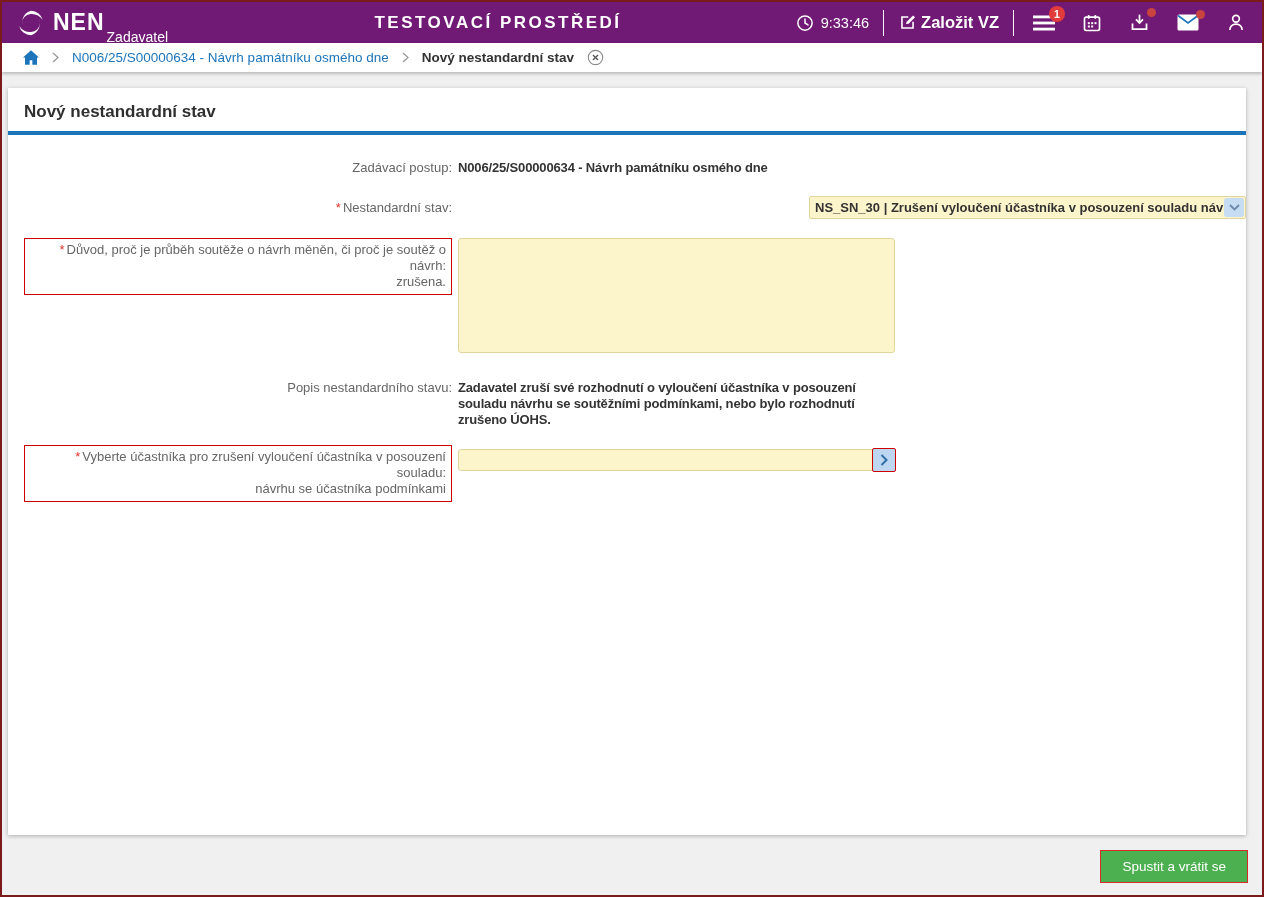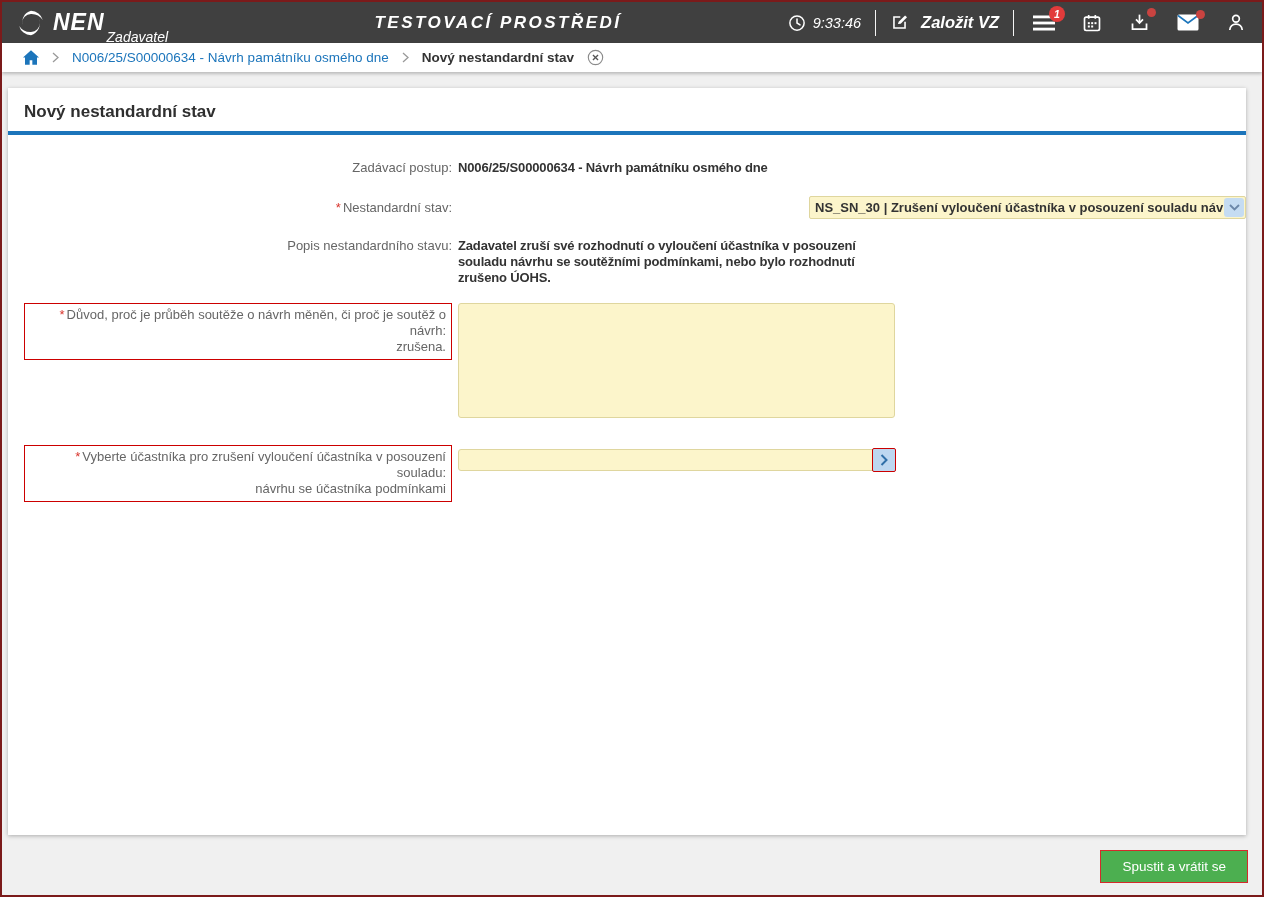--- a/index.html
+++ b/index.html
@@ -9,41 +9,40 @@
   .viewport {
     width: 1264px; height: 897px;
     border: 2px solid #7b1a1a;
     overflow: hidden;
     position: relative;
     background: #f0f0f0;
   }
 
   
   .topbar {
-    height: 41px; background: #404040; color: #fff;
+    height: 41px; background: #701a75; color: #fff;
     display: flex; align-items: center;
     padding: 0 16px 0 14px;
     position: relative;
-    font-style: italic;
   }
   .brand { display: flex; align-items: center; gap: 7px; cursor: pointer; }
   .brand-logo { width: 30px; height: 30px; }
   .brand-text { display: flex; align-items: flex-end; }
   .brand-name { font-size: 23px; font-weight: bold; letter-spacing: 1px; line-height: 1; }
   .brand-sub { font-size: 14px; margin-left: 2px; margin-bottom: -10px; line-height: 1; }
   .env-title {
     position: absolute; left: 496px; transform: translateX(-50%);
     font-size: 17px; font-weight: bold; letter-spacing: 2.5px;
     white-space: nowrap;
   }
   .topbar-right { margin-left: auto; display: flex; align-items: center; }
   .clock-group { display: flex; align-items: center; gap: 7px; }
   .clock-time { font-size: 14.5px; }
   .tb-sep { width: 1px; height: 26px; background: rgba(255,255,255,.95); margin: 0 14px; }
-  .create-vz { display: flex; align-items: center; gap: 12px; cursor: pointer; }
+  .create-vz { display: flex; align-items: center; gap: 4px; cursor: pointer; }
   .create-vz-label { font-size: 16.5px; font-weight: bold; }
   .tb-icons { display: flex; align-items: center; gap: 27px; margin-left: 5px; }
   .tb-icon { position: relative; cursor: pointer; display: flex; align-items: center; }
   .badge {
     position: absolute; top: -8px; right: -10px;
     min-width: 16px; height: 16px; border-radius: 50%;
     background: #e23b3b; color: #fff; font-size: 10.5px; font-weight: bold;
     display: flex; align-items: center; justify-content: center;
   }
   .dot {
@@ -273,35 +272,35 @@
               <span>NS_SN_30 | Zrušení vyloučení účastníka v posouzení souladu návrhu se</span>
               <span class="select-chevron">
                 <svg width="11" height="7" viewBox="0 0 11 7">
                     <path d="M1 1l4.5 4.5L10 1" fill="none" stroke="#6c87a8" stroke-width="1.8"></path>
                   </svg>
               </span>
             </div>
           </div>
         </div>
 
-        <div class="frow mb3">
-          <div class="label-col">Popis nestandardního stavu:</div>
-          <div class="field-col value-text">Zadavatel zruší své rozhodnutí o  vyloučení účastníka v posouzení souladu návrhu se soutěžními podmínkami, nebo  bylo rozhodnutí  zrušeno ÚOHS.</div>
-        </div>
-
         <div class="frow mb4">
           <div class="label-col">
             <div class="label-box">
               <span class="req">*</span><span>Důvod, proč je průběh soutěže o návrh měněn, či proč je soutěž o návrh:</span><br>
               <span>zrušena.</span>
             </div>
           </div>
           <div class="field-col">
             <textarea class="yellow-area" placeholder="" style=""></textarea>
           </div>
+        </div>
+
+        <div class="frow mb3">
+          <div class="label-col">Popis nestandardního stavu:</div>
+          <div class="field-col value-text">Zadavatel zruší své rozhodnutí o  vyloučení účastníka v posouzení souladu návrhu se soutěžními podmínkami, nebo  bylo rozhodnutí  zrušeno ÚOHS.</div>
         </div>
 
         <div class="frow">
           <div class="label-col">
             <div class="label-box">
               <span class="req">*</span><span>Vyberte účastníka pro zrušení vyloučení účastníka v posouzení souladu:</span><br>
               <span>návrhu se účastníka podmínkami</span>
             </div>
           </div>
           <div class="field-col">

